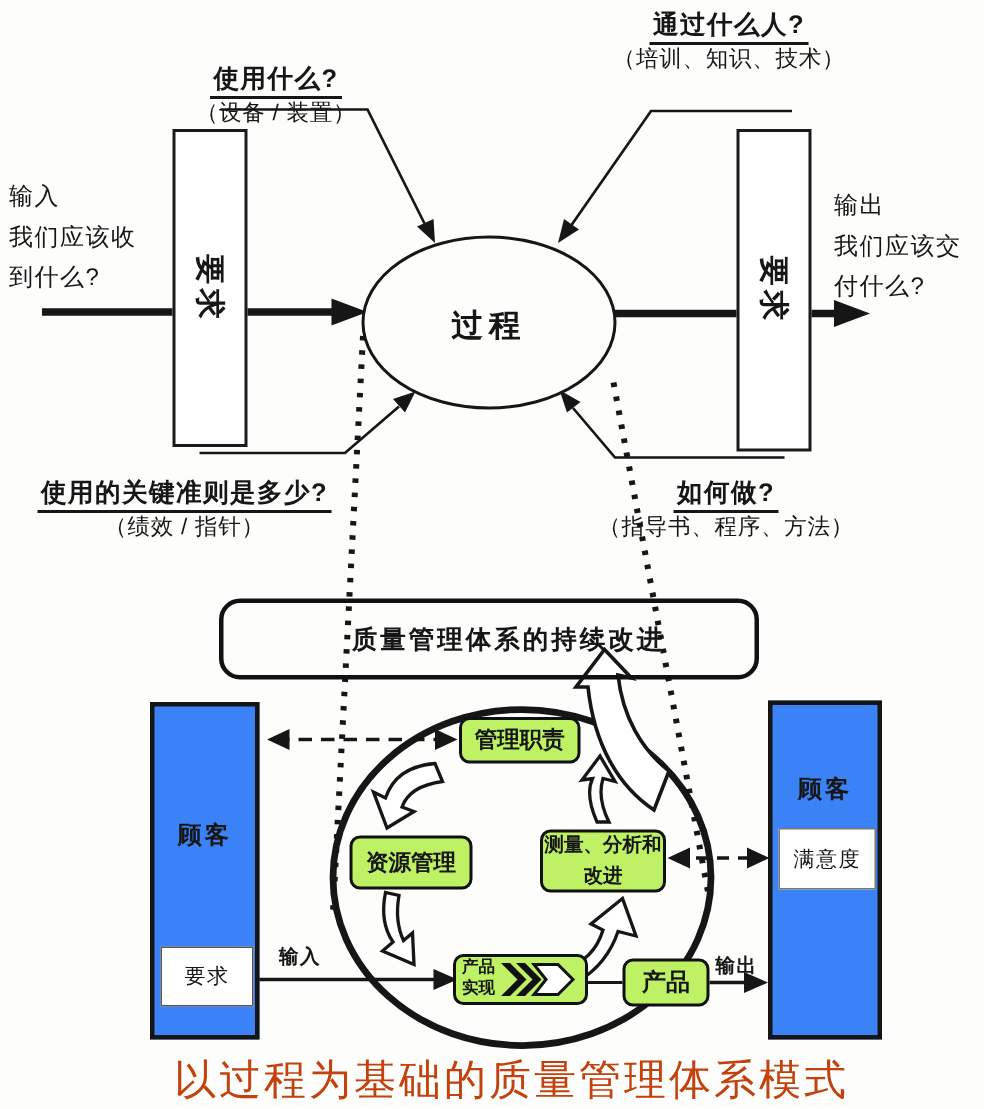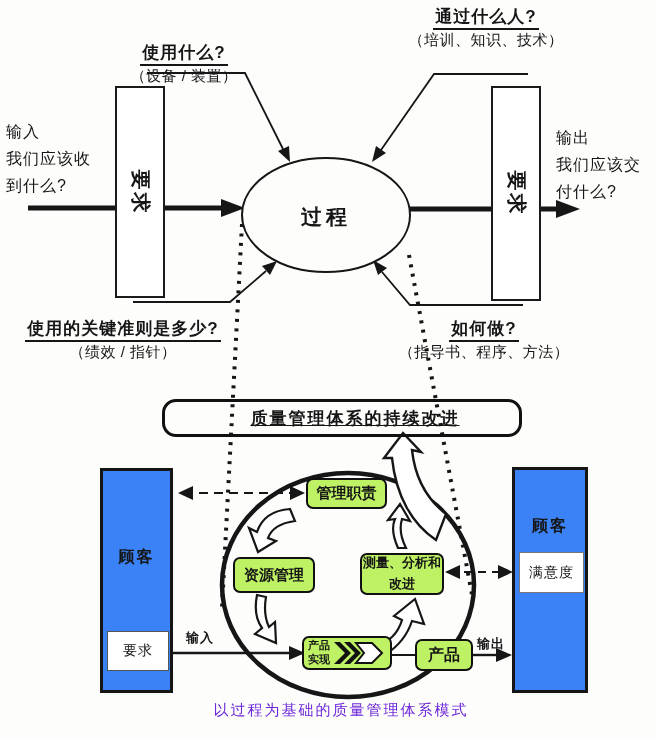--- a/index.html
+++ b/index.html
@@ -49,21 +49,21 @@
     font-size:14px;letter-spacing:1px;box-sizing:border-box;
   }
   .node{
     border:2.5px solid #111;border-radius:7px;background:#bef264;box-sizing:border-box;
     display:flex;align-items:center;justify-content:center;text-align:center;
     font-weight:bold;
   }
   .small-io{font-size:13px;font-weight:bold;letter-spacing:1px;}
   .caption{
     left:0;right:0;top:701px;text-align:center;padding-left:26px;
-    font-family:"Liberation Serif",serif;font-size:15px;letter-spacing:2px;color:#6d28d9;
+    font-family:"Liberation Serif",serif;font-size:28px;letter-spacing:2px;color:#c2410c;
   }
   .meas{flex-direction:column;font-size:13px;line-height:1.3;}
   .realz{justify-content:flex-start;padding:2px 4px;gap:2px;}
   .realz .rtxt{font-size:11px;line-height:1.25;font-weight:bold;text-align:center;}
 </style>
 </head>
 <body>
 
 <div id="stage">
 
@@ -143,21 +143,21 @@
 
   <div class="abs vreq" style="left:115px;top:86px;width:46px;height:208px;">
     <span>要求</span>
   </div>
   <div class="abs vreq" style="left:491px;top:86px;width:46px;height:211px;">
     <span>要求</span>
   </div>
 
   <div class="abs process-text" style="left:276px;top:203px;width:100px;">过程</div>
 
-  <div class="abs banner" style="left:162px;top:399px;width:360px;height:38px;text-decoration:underline;">
+  <div class="abs banner" style="left:146px;top:399px;width:360px;height:54px;">
     <span>质量管理体系的持续改进</span>
   </div>
 
   <div class="abs customer" style="left:100px;top:468px;width:73px;height:225px;">
     <span class="ctitle" style="top:76px;">顾客</span>
     <div class="inner-box" style="left:4px;top:160px;width:62px;height:40px;">
       <span>要求</span>
     </div>
   </div>
 

